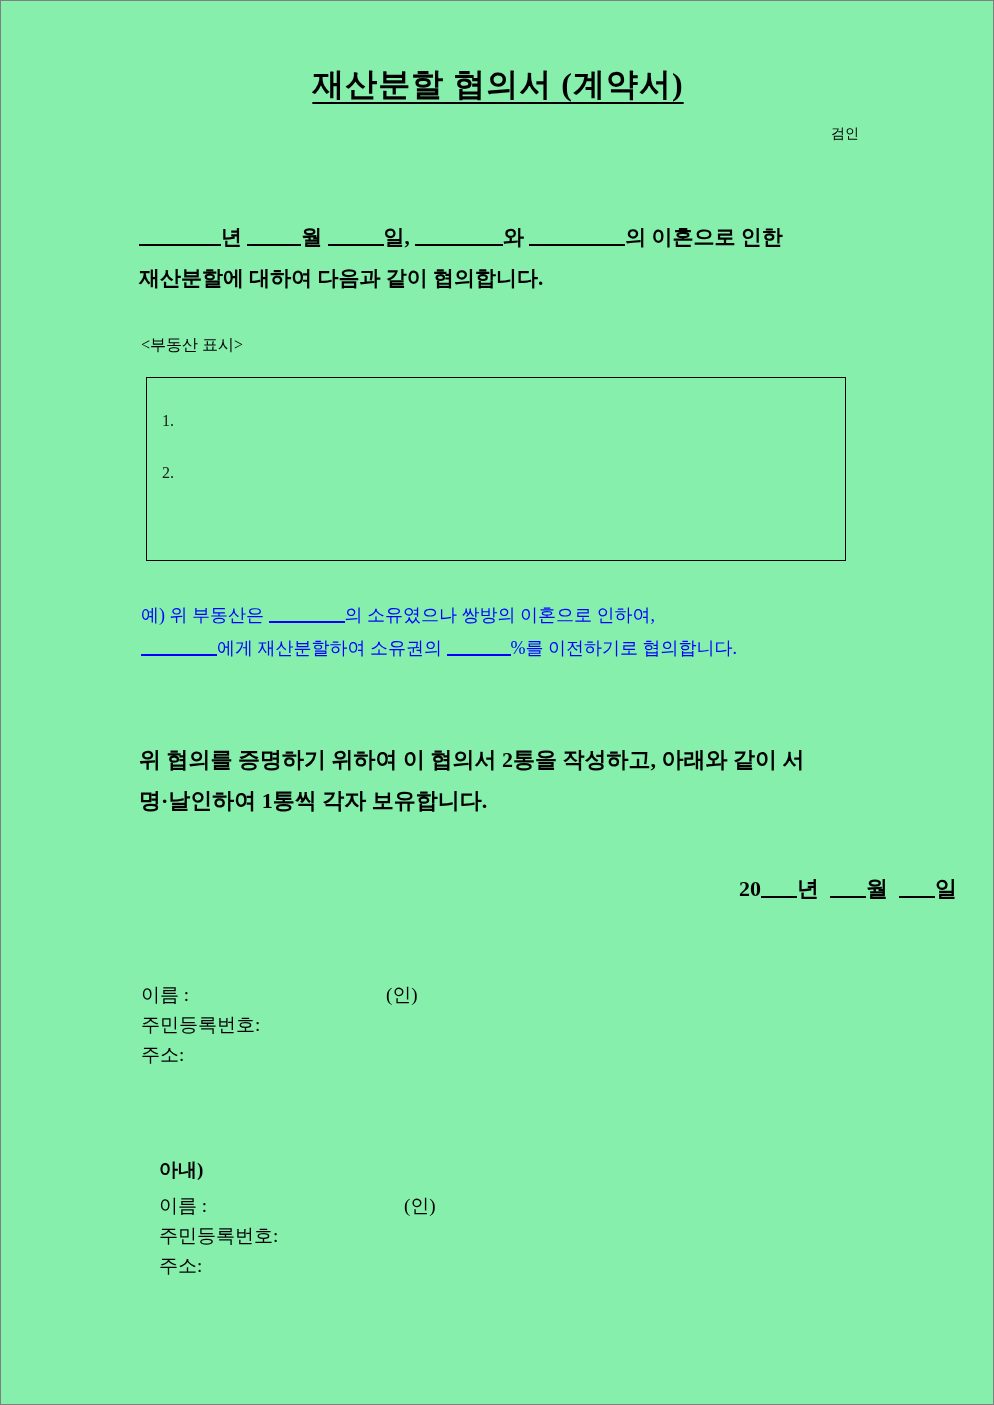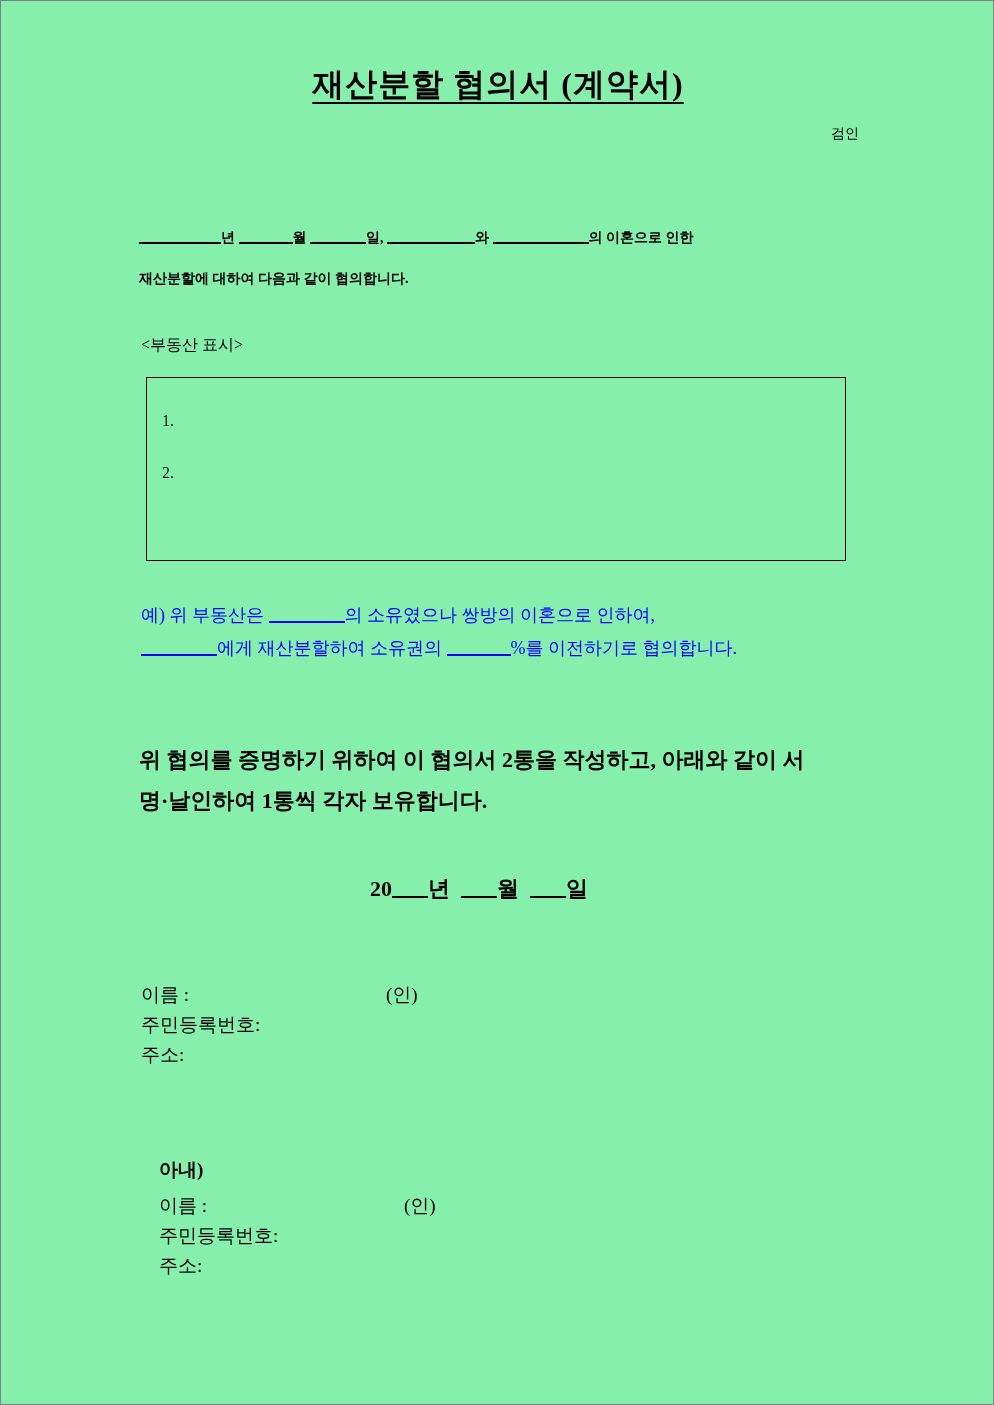--- a/index.html
+++ b/index.html
@@ -47,21 +47,21 @@
     font-size: 14px;
     line-height: 1.3;
   }
 
   
   .intro-para {
     position: absolute;
     top: 216px;
     left: 138px;
     width: 720px;
-    font-size: 14px;
+    font-size: 21px;
     font-weight: bold;
     line-height: 41px;
     text-align: justify;
     text-justify: inter-character;
   }
   .intro-para .ln2 { display: block; }
 
   .blank {
     display: inline-block;
     border-bottom: 2px solid #000;
@@ -137,21 +137,21 @@
     text-justify: inter-character;
   }
   .closing-para .cl2 { display: block; }
 
   
   .date-line {
     position: absolute;
     top: 872px;
     left: 0;
     width: 956px;
-    text-align: center;
+    text-align: right;
     font-size: 22px;
     font-weight: bold;
     line-height: 1.3;
   }
   .blank-d {
     display: inline-block;
     border-bottom: 2px solid #000;
     vertical-align: baseline;
     height: 1.05em;
     margin-bottom: -2px;

